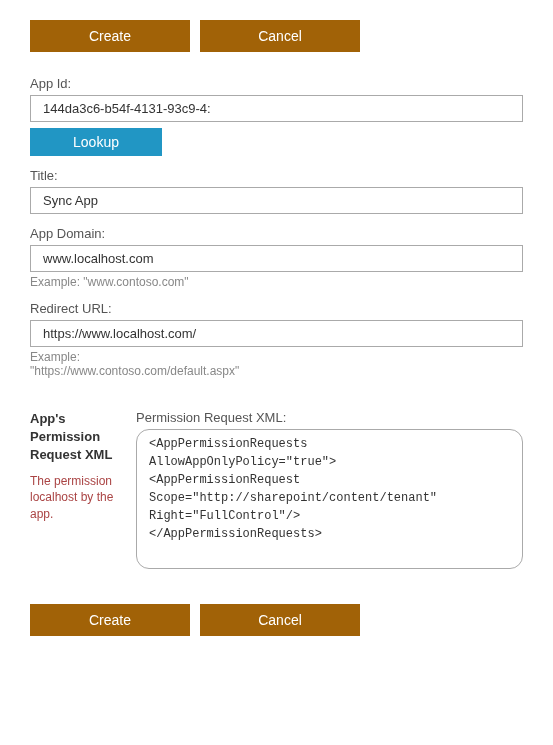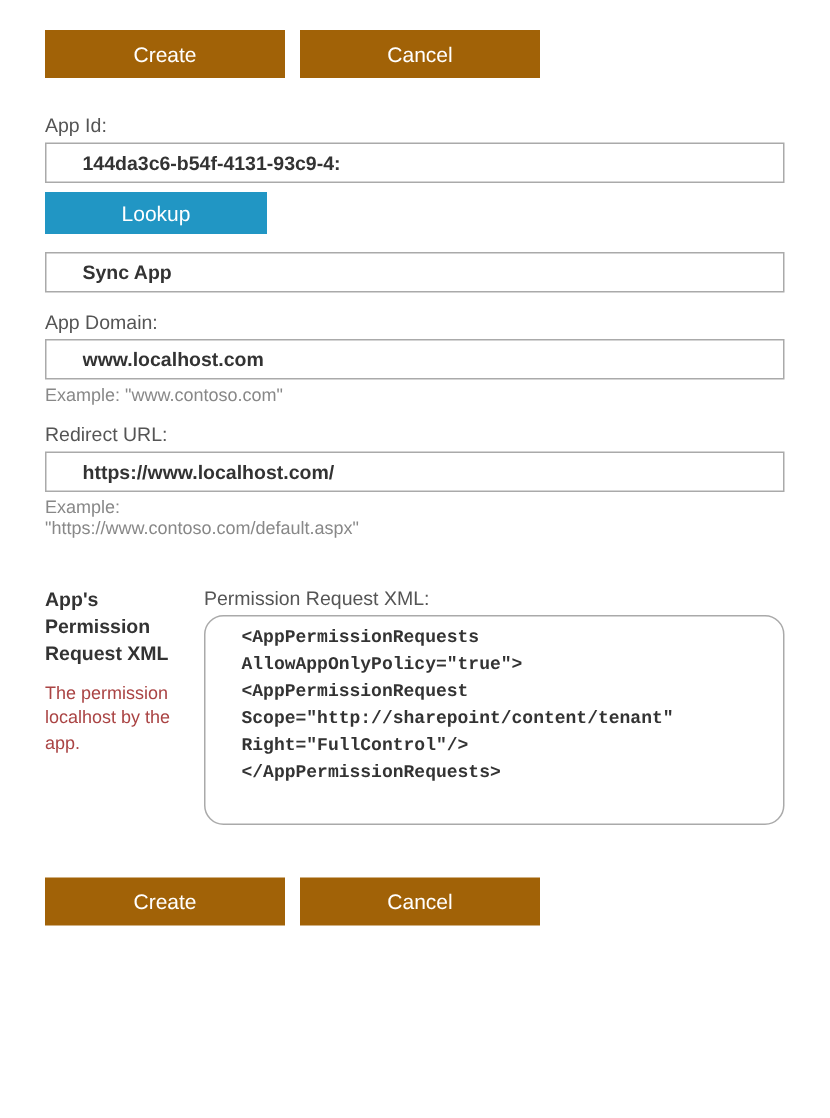--- a/index.html
+++ b/index.html
@@ -70,41 +70,40 @@
     .field-label {
       display: block;
       color: #555;
       font-size: 13px;
       margin-bottom: 4px;
     }
 
     .text-input {
       width: 100%;
       border: 1px solid #aaa;
-      padding: 5px 24px;
+      padding: 5px 12px;
       font-size: 13px;
       color: #333;
       outline: none;
-      font-weight: bold;
     }
 
     .example-text {
       font-size: 12px;
       color: #888;
       margin-top: 3px;
     }
 
     .btn-lookup {
       background-color: #2196c4;
       color: #fff;
       border: none;
       padding: 6px 0;
       cursor: pointer;
       font-size: 14px;
-      width: 148px;
+      width: 132px;
       margin-top: 6px;
       display: block;
     }
 
     textarea.text-input {
       resize: none;
       height: 140px;
       font-family: 'Courier New', Courier, monospace;
       font-size: 12px;
       line-height: 1.5;
@@ -124,20 +123,21 @@
   <div class="form-section">
     <div class="section-content">
 
       <div class="field-group">
         <label class="field-label">App Id:</label>
         <input type="text" class="text-input" value="144da3c6-b54f-4131-93c9-4:" style="">
         <button class="btn-lookup">Lookup</button>
       </div>
 
       <div class="field-group">
+        <label class="field-label">Title:</label>
         <input type="text" class="text-input" value="Sync App" style="">
       </div>
 
       <div class="field-group">
         <label class="field-label">App Domain:</label>
         <input type="text" class="text-input" value="www.localhost.com" style="">
         <div class="example-text">Example: "www.contoso.com"</div>
       </div>
 
       <div class="field-group">

